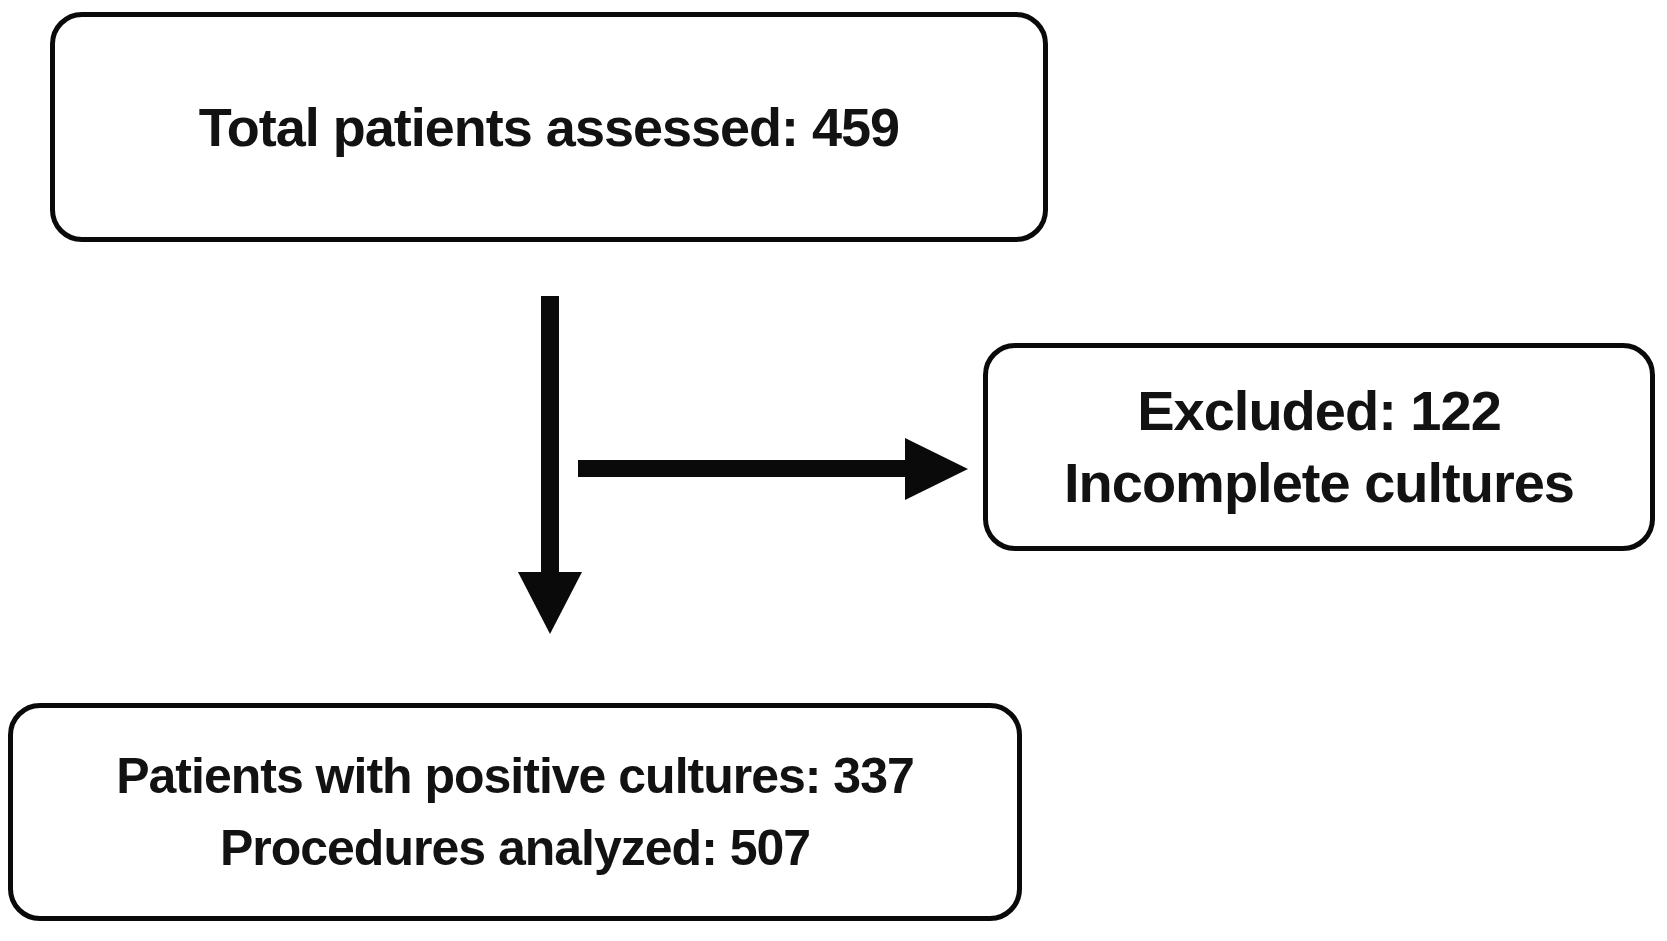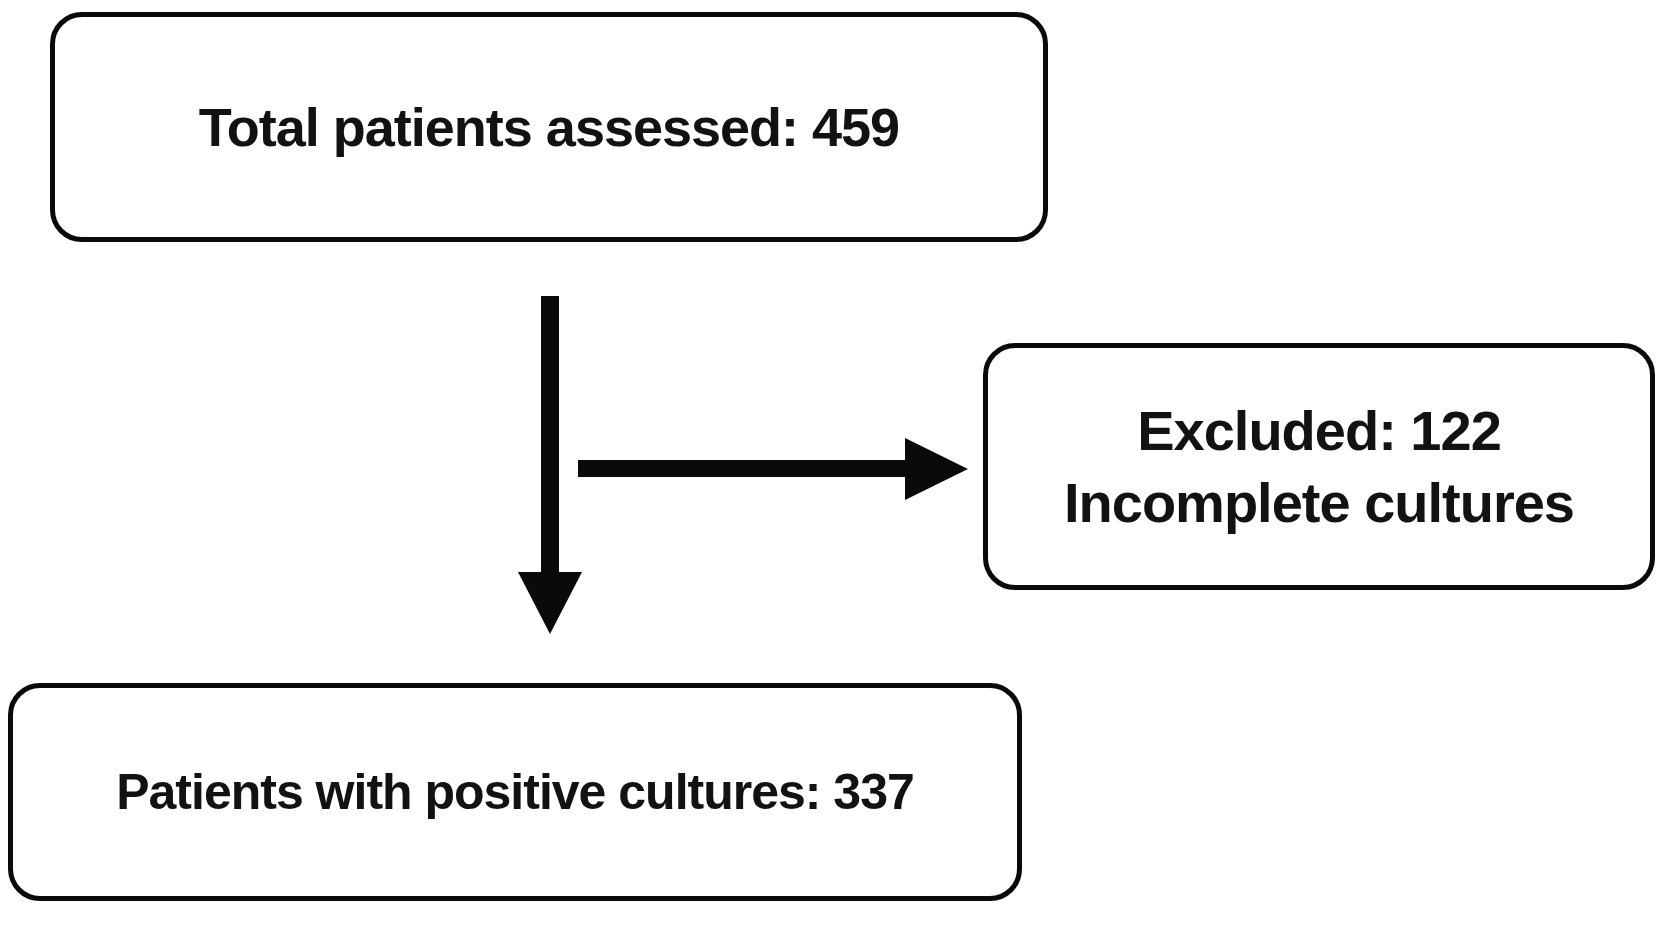--- a/index.html
+++ b/index.html
@@ -38,27 +38,27 @@
     top: 12px;
     width: 998px;
     height: 230px;
     font-size: 54px;
     margin-left: 40px;
   }
   .box-excluded {
     left: 983px;
     top: 343px;
     width: 672px;
-    height: 247px;
+    height: 208px;
     font-size: 56px;
     line-height: 1.28;
   }
   .box-bottom {
     left: 8px;
-    top: 683px;
+    top: 703px;
     width: 1014px;
     height: 218px;
     font-size: 50px;
     line-height: 1.45;
   }
   .arrow-layer {
     position: absolute;
     left: 0;
     top: 0;
     width: 1667px;
@@ -84,15 +84,16 @@
     <polygon points="905,438 905,500 968,469" fill="#0a0a0a"></polygon>
   </svg>
 
   <div class="box box-excluded">
     <div class="line">Excluded: 122</div>
     <div class="line">Incomplete cultures</div>
   </div>
 
   <div class="box box-bottom">
     <div class="line">Patients with positive cultures: 337</div>
+    <div class="line">Procedures analyzed: 507</div>
   </div>
 
 </div>
 
 </body></html>

